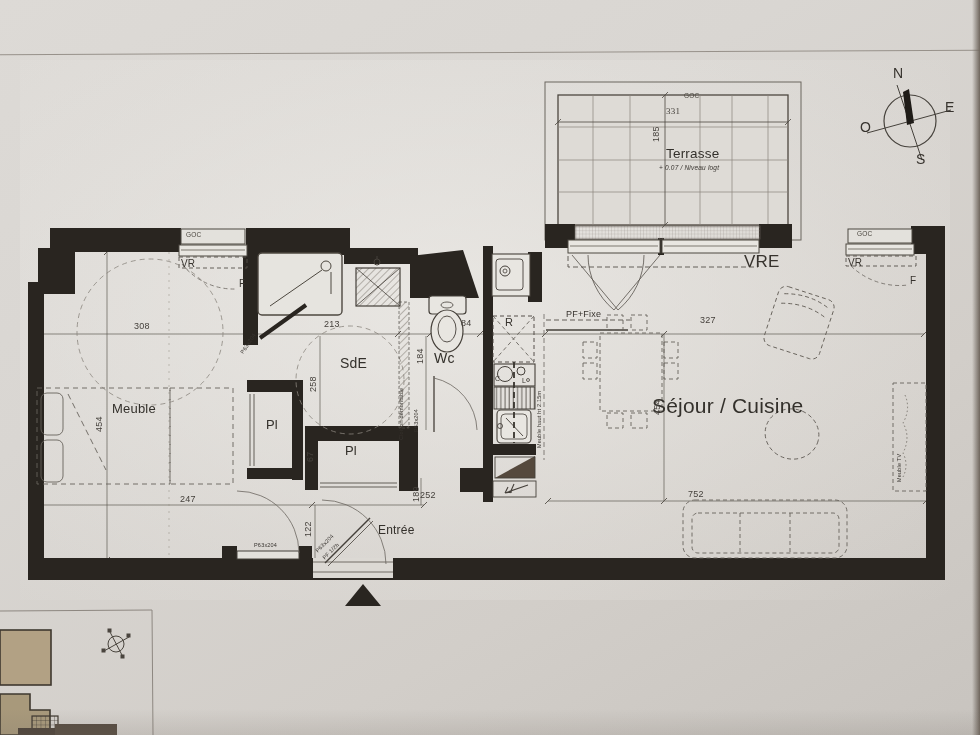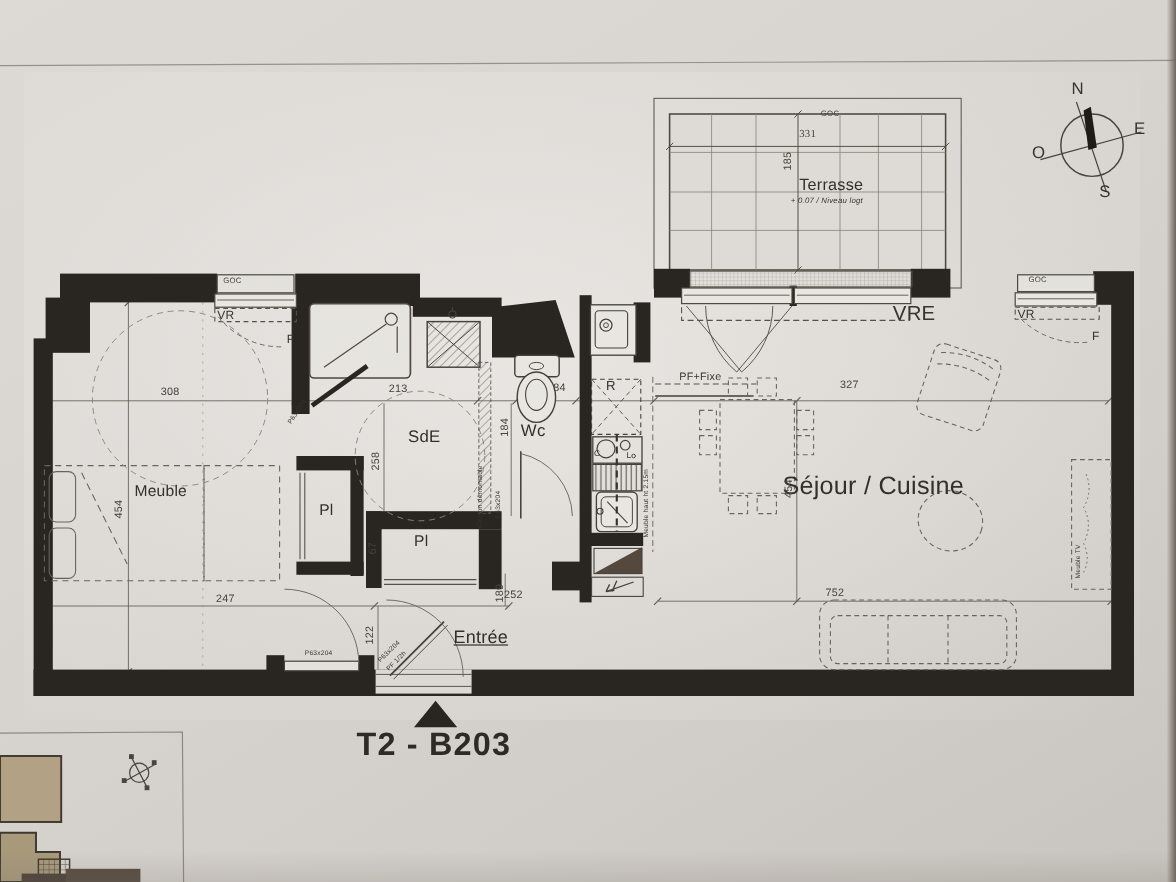--- a/index.html
+++ b/index.html
@@ -310,21 +310,21 @@
       <polygon points="903,92 909,89 914,123 907,125" fill="#1f1c18" stroke="none"></polygon>
     </g>
 
     <polygon points="363,584 345,606 381,606" fill="#292520"></polygon>
   </svg>
 
   <span class="lbl room" style="left:112px;top:402px;">Meuble</span>
   <span class="lbl room" style="left:340px;top:356px;font-size:14px;">SdE</span>
   <span class="lbl room" style="left:434px;top:351px;font-size:14px;">Wc</span>
   <span class="lbl room" style="left:652px;top:395px;font-size:21px;">Séjour / Cuisine</span>
-  <span class="lbl room" style="left:378px;top:524px;font-size:15px;text-decoration:underline;">Entrée</span>
+  <span class="lbl room" style="left:378px;top:524px;font-size:12px;">Entrée</span>
   <span class="lbl room" style="left:266px;top:418px;">Pl</span>
   <span class="lbl room" style="left:345px;top:444px;">Pl</span>
 
   <span class="lbl room" style="left:666px;top:147px;font-size:13.5px;">Terrasse</span>
   <span class="lbl" style="left:659px;top:165px;font-size:6.5px;font-style:italic;">+ 0.07 / Niveau logt</span>
   <span class="lbl tiny" style="left:684px;top:93px;">GOC</span>
   <span class="lbl dim" style="left:666px;top:107px;font-family:Liberation Serif, serif;">331</span>
   <span class="lbl dim rot" style="left:652px;top:142px;">185</span>
 
   <span class="lbl tiny" style="left:186px;top:232px;">GOC</span>
@@ -362,17 +362,16 @@
   <span class="lbl dim rot" style="left:306px;top:462px;">67</span>
   <span class="lbl dim rot" style="left:309px;top:392px;">258</span>
   <span class="lbl dim rot" style="left:416px;top:364px;">184</span>
   <span class="lbl dim" style="left:688px;top:490px;">752</span>
 
   <span class="lbl" style="left:893px;top:66px;font-size:14px;">N</span>
   <span class="lbl" style="left:945px;top:100px;font-size:14px;">E</span>
   <span class="lbl" style="left:916px;top:152px;font-size:14px;">S</span>
   <span class="lbl" style="left:860px;top:120px;font-size:14px;">O</span>
 
-  <span id="plan-title">T2 - B203</span>
 
   <div id="right-edge"></div>
   <div id="bottom-shade"></div>
 </div>
 
 </body></html>

